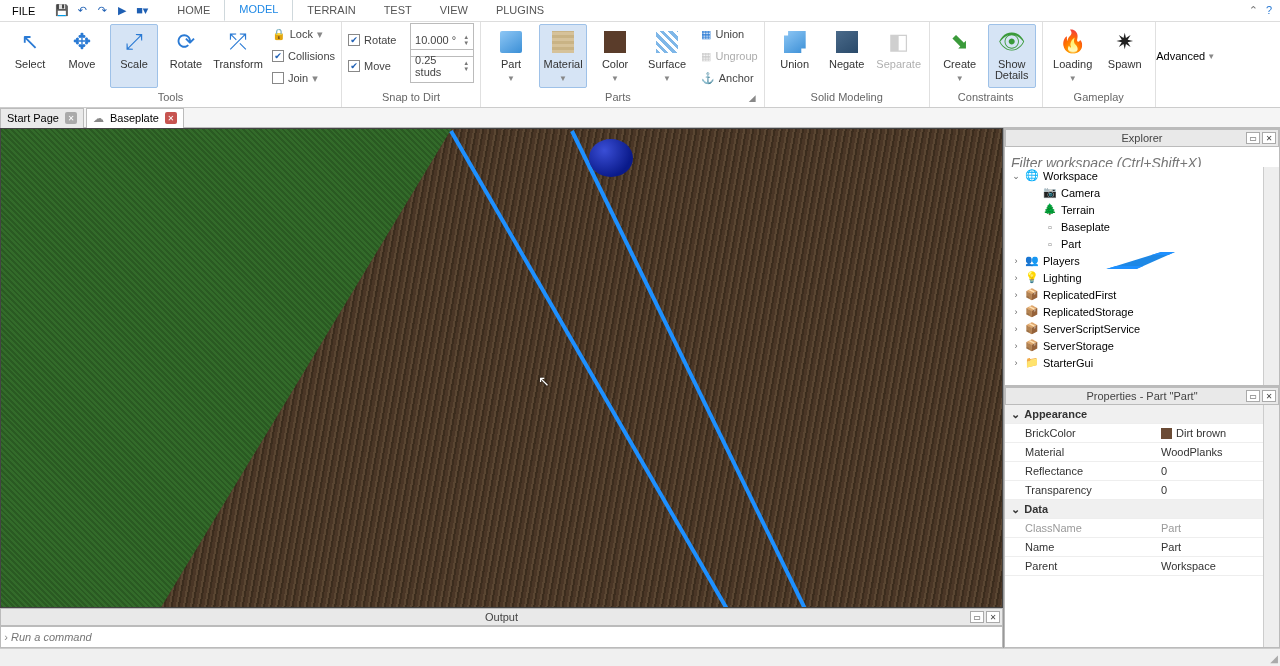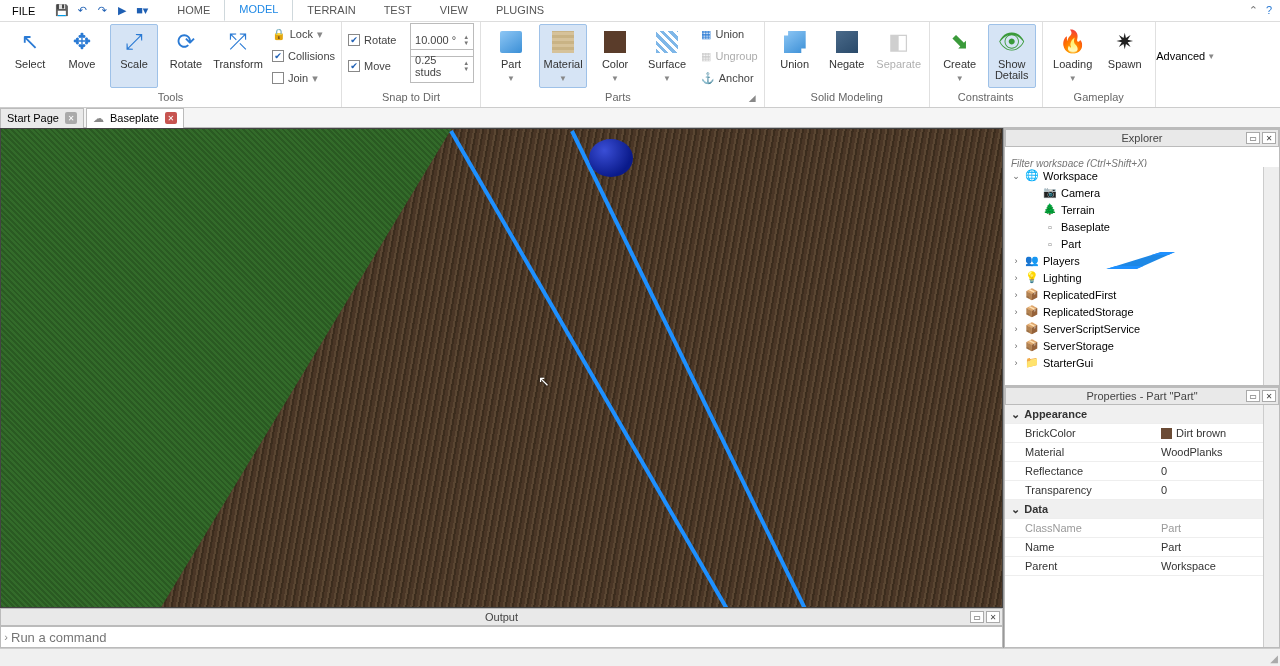--- a/index.html
+++ b/index.html
@@ -61,26 +61,26 @@
 .cursor{position:absolute;left:537px;top:244px;color:#fff;font-size:14px;text-shadow:0 0 2px #000}
 
 
 .panelhdr{height:18px;background:#e9e9e9;border:1px solid #bbb;display:flex;align-items:center;justify-content:center;position:relative;font-size:11px;color:#444}
 .panelhdr .ctl{position:absolute;right:2px;display:flex;gap:2px}
 .panelhdr .ctl span{width:14px;height:12px;border:1px solid #aaa;font-size:8px;display:flex;align-items:center;justify-content:center;background:#fff}
 .output{height:78px;background:#fff;border:1px solid #bbb;border-top:none;padding:4px;color:#1e5fb3;overflow:auto}
 .output div{font-size:11px;line-height:14px}
 .cmdbar{height:22px;border:1px solid #bbb;display:flex;align-items:center;background:#fff}
 .cmdbar .caret{width:10px;text-align:center;color:#888}
-.cmdbar input{flex:1;border:none;outline:none;color:#888;font-size:13px}
+.cmdbar input{flex:1;border:none;outline:none;font-style:italic;color:#888;font-size:11px}
 
 
 .panel{display:flex;flex-direction:column;border:1px solid #bbb}
 .filter{height:20px;border-bottom:1px solid #ccc}
-.filter input{width:100%;height:100%;border:none;outline:none;padding:16px 6px;font-style:italic;color:#888;font-size:10px}
+.filter input{width:100%;height:100%;border:none;outline:none;padding:16px 6px;font-style:italic;color:#888;font-size:14px}
 .tree{flex:1;overflow:auto;background:#fff;position:relative}
 .tree-sb{position:absolute;right:0;top:0;bottom:0;width:16px;background:#eee;border-left:1px solid #ccc}
 .node{display:flex;align-items:center;height:17px;padding-left:4px;gap:4px}
 .node .tw{width:10px;font-size:9px;color:#666;text-align:center}
 .node .ic{width:14px;height:14px;display:flex;align-items:center;justify-content:center;font-size:11px}
 .node.sel{background:#1e88e5;color:#fff}
 .props{flex:1;overflow:auto;background:#fff;position:relative}
 .prow{display:flex;height:19px;align-items:center;border-bottom:1px solid #eee}
 .prow .k{width:150px;padding-left:20px;color:#333}
 .prow .v{flex:1;padding-left:6px;color:#333}

